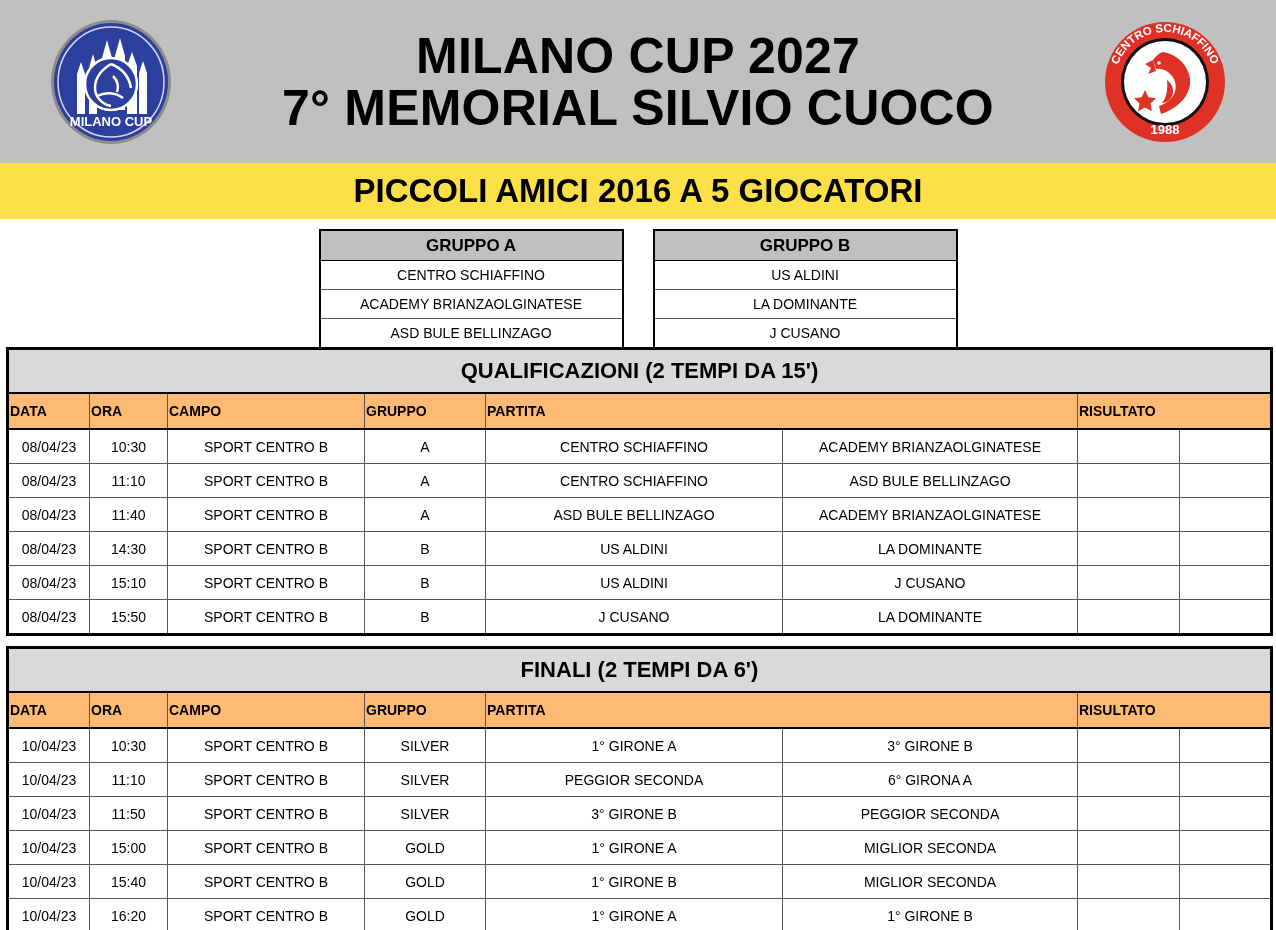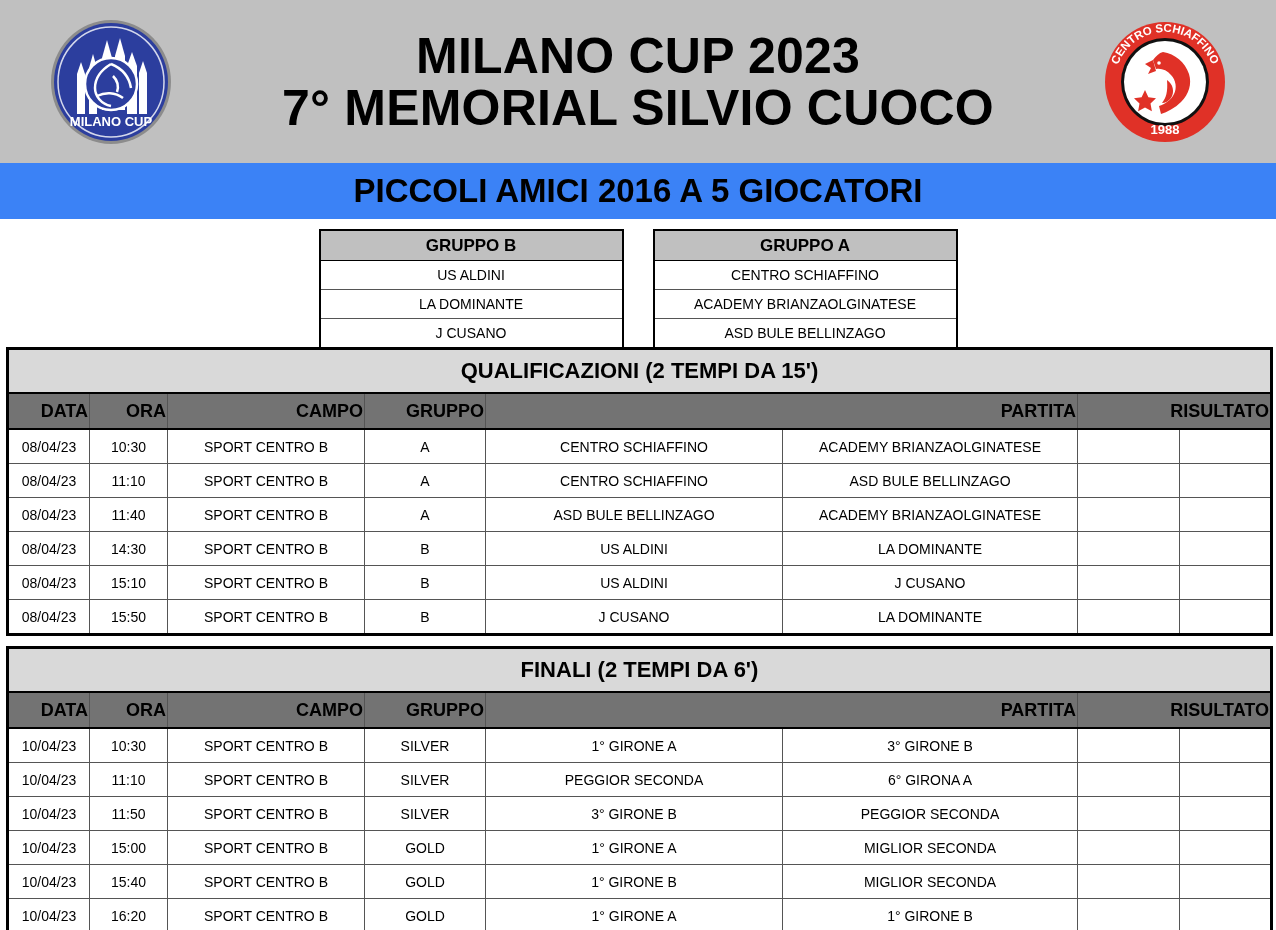--- a/index.html
+++ b/index.html
@@ -43,21 +43,21 @@
   }
   .logo-right {
     position: absolute;
     right: 47px;
     top: 18px;
     width: 128px;
     height: 128px;
   }
   .subtitle-band {
     height: 56px;
-    background: #3b82f6;
+    background: #fde047;
     display: flex;
     align-items: center;
     justify-content: center;
   }
   .subtitle-band .sub-text {
     font-size: 33px;
     font-weight: bold;
     white-space: nowrap;
   }
 
@@ -111,25 +111,25 @@
   }
   .sect-title {
     background: #d9d9d9;
     font-size: 22px;
     font-weight: bold;
     height: 40px;
     text-align: center;
     border-bottom: 2px solid #000 !important;
   }
   table.sched thead th.colhead {
-    background: #737373;
-    font-size: 18px;
+    background: #fdba74;
+    font-size: 14px;
     font-weight: bold;
     height: 32px;
-    text-align: right;
+    text-align: left;
     border-bottom: 2px solid #000 !important;
   }
   table.sched tbody td {
     background: #ffffff;
     height: 31px;
     font-size: 14px;
     text-align: center;
     vertical-align: middle;
   }
   td.c-data  { font-size: 13px; }
@@ -166,21 +166,21 @@
       <circle cx="64" cy="66" r="26" fill="#2c3e9e" stroke="#ffffff" stroke-width="2.5"></circle>
       <path d="M64 46 C54 52 48 60 48 70 C48 78 54 86 64 88" fill="none" stroke="#ffffff" stroke-width="2.5"></path>
       <path d="M64 46 C74 50 82 58 84 70" fill="none" stroke="#ffffff" stroke-width="2.5"></path>
       <path d="M50 78 C58 74 68 74 76 80" fill="none" stroke="#ffffff" stroke-width="2.5"></path>
       <path d="M66 58 C70 62 72 68 70 74" fill="none" stroke="#ffffff" stroke-width="2.5"></path>
       <text x="64" y="108" font-family="'Liberation Sans', sans-serif" font-size="13" font-weight="bold" fill="#ffffff" text-anchor="middle">MILANO CUP</text>
     </svg>
   </div>
 
   <div class="banner-title">
-    <div class="line">MILANO CUP 2023</div>
+    <div class="line">MILANO CUP 2027</div>
     <div class="line">7° MEMORIAL SILVIO CUOCO</div>
   </div>
 
   <div class="logo-right">
     <svg viewBox="0 0 128 128" width="128" height="128">
       <circle cx="64" cy="64" r="60" fill="#e03127"></circle>
       <circle cx="64" cy="64" r="44" fill="#111111"></circle>
       <circle cx="64" cy="64" r="41" fill="#ffffff"></circle>
       <defs>
         <path id="arcTop" d="M 64 64 m -50 0 a 50 50 0 0 1 100 0" fill="none"></path>
@@ -207,51 +207,51 @@
 
 <div class="subtitle-band">
   <div class="sub-text">PICCOLI AMICI 2016 A 5 GIOCATORI</div>
 </div>
 
 <div class="groups-area">
 
   <table class="group-table">
     <thead>
       <tr>
-        <th>GRUPPO B</th>
+        <th>GRUPPO A</th>
       </tr>
     </thead>
     <tbody>
       <tr>
-          <td>US ALDINI</td>
-        </tr>
-      <tr>
-          <td>LA DOMINANTE</td>
-        </tr>
-      <tr>
-          <td>J CUSANO</td>
+          <td>CENTRO SCHIAFFINO</td>
+        </tr>
+      <tr>
+          <td>ACADEMY BRIANZAOLGINATESE</td>
+        </tr>
+      <tr>
+          <td>ASD BULE BELLINZAGO</td>
         </tr>
     </tbody>
   </table>
 
   <table class="group-table">
     <thead>
       <tr>
-        <th>GRUPPO A</th>
+        <th>GRUPPO B</th>
       </tr>
     </thead>
     <tbody>
       <tr>
-          <td>CENTRO SCHIAFFINO</td>
-        </tr>
-      <tr>
-          <td>ACADEMY BRIANZAOLGINATESE</td>
-        </tr>
-      <tr>
-          <td>ASD BULE BELLINZAGO</td>
+          <td>US ALDINI</td>
+        </tr>
+      <tr>
+          <td>LA DOMINANTE</td>
+        </tr>
+      <tr>
+          <td>J CUSANO</td>
         </tr>
     </tbody>
   </table>
 </div>
 
 <div class="sched-wrap">
   <table class="sched">
     <colgroup>
       <col class="w-data">
         <col class="w-ora">

